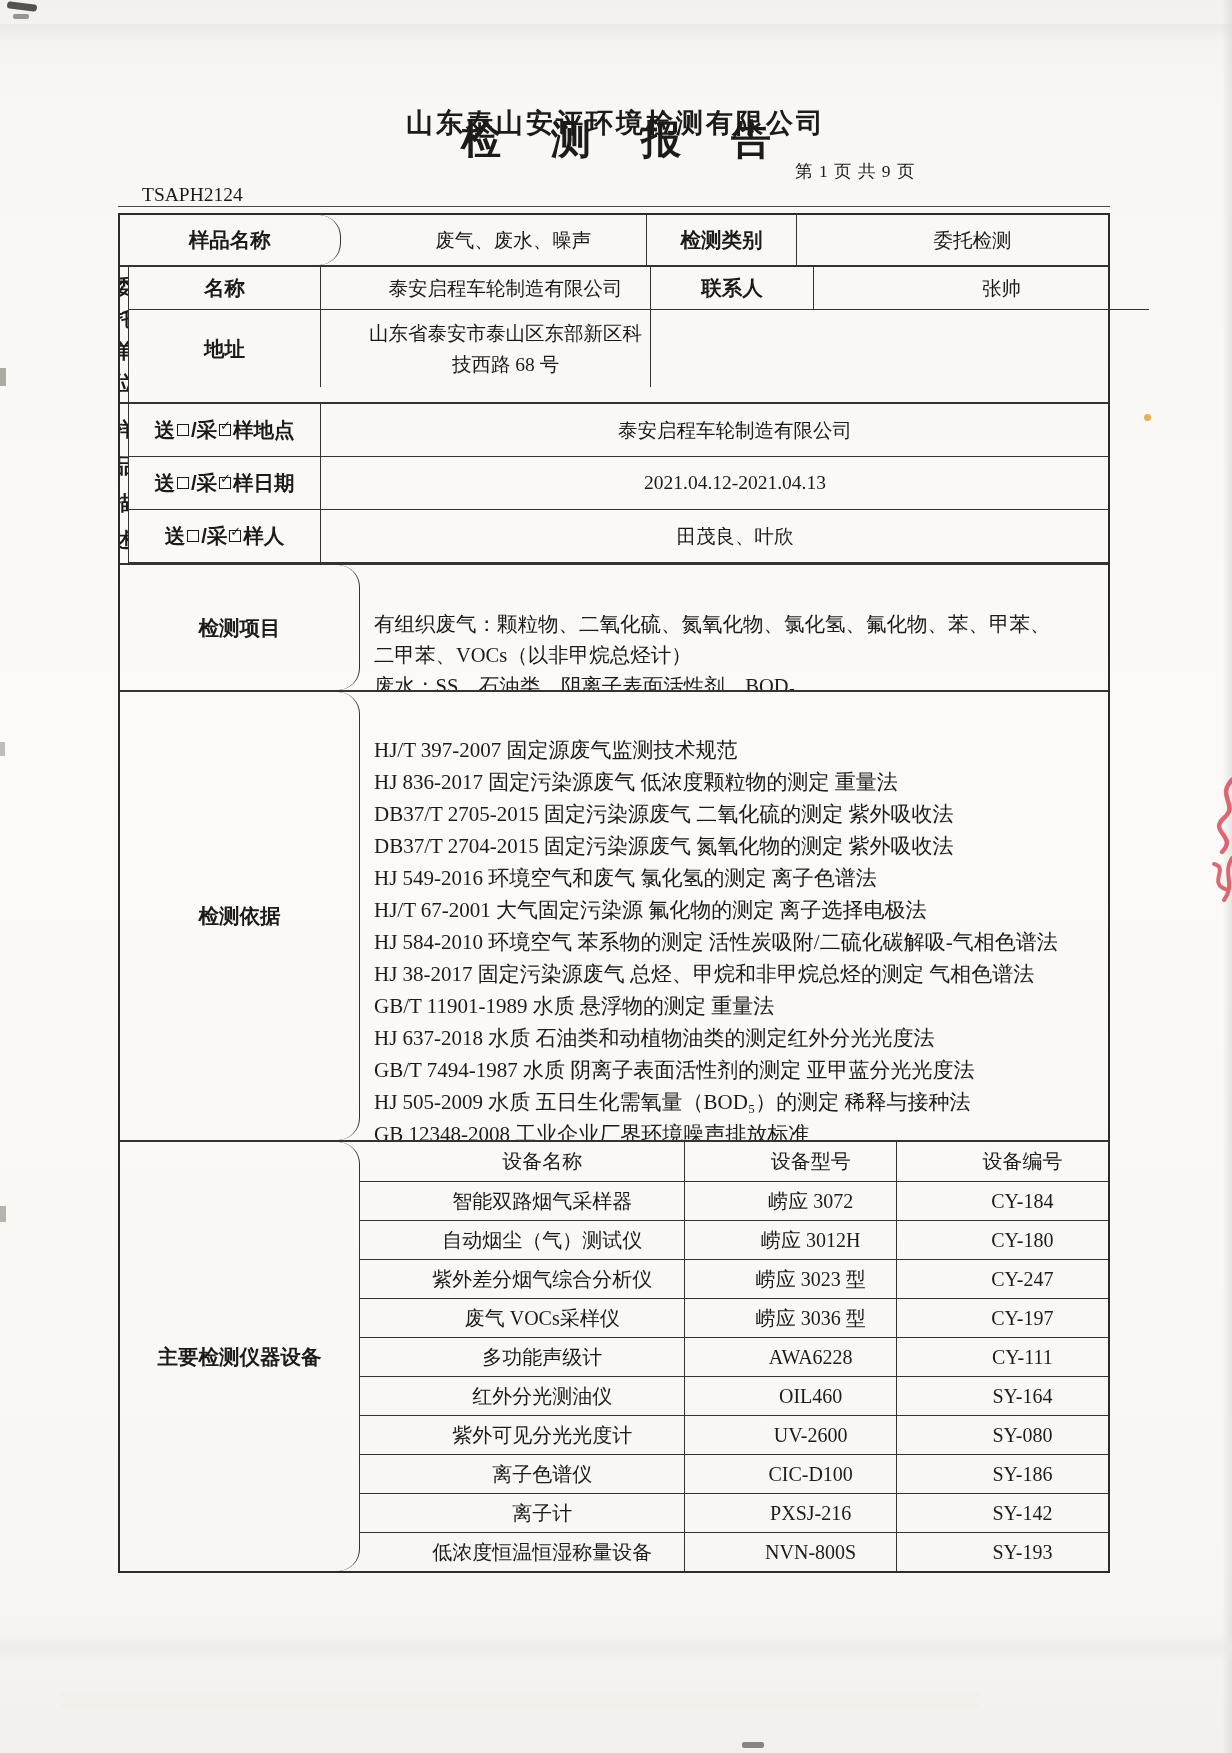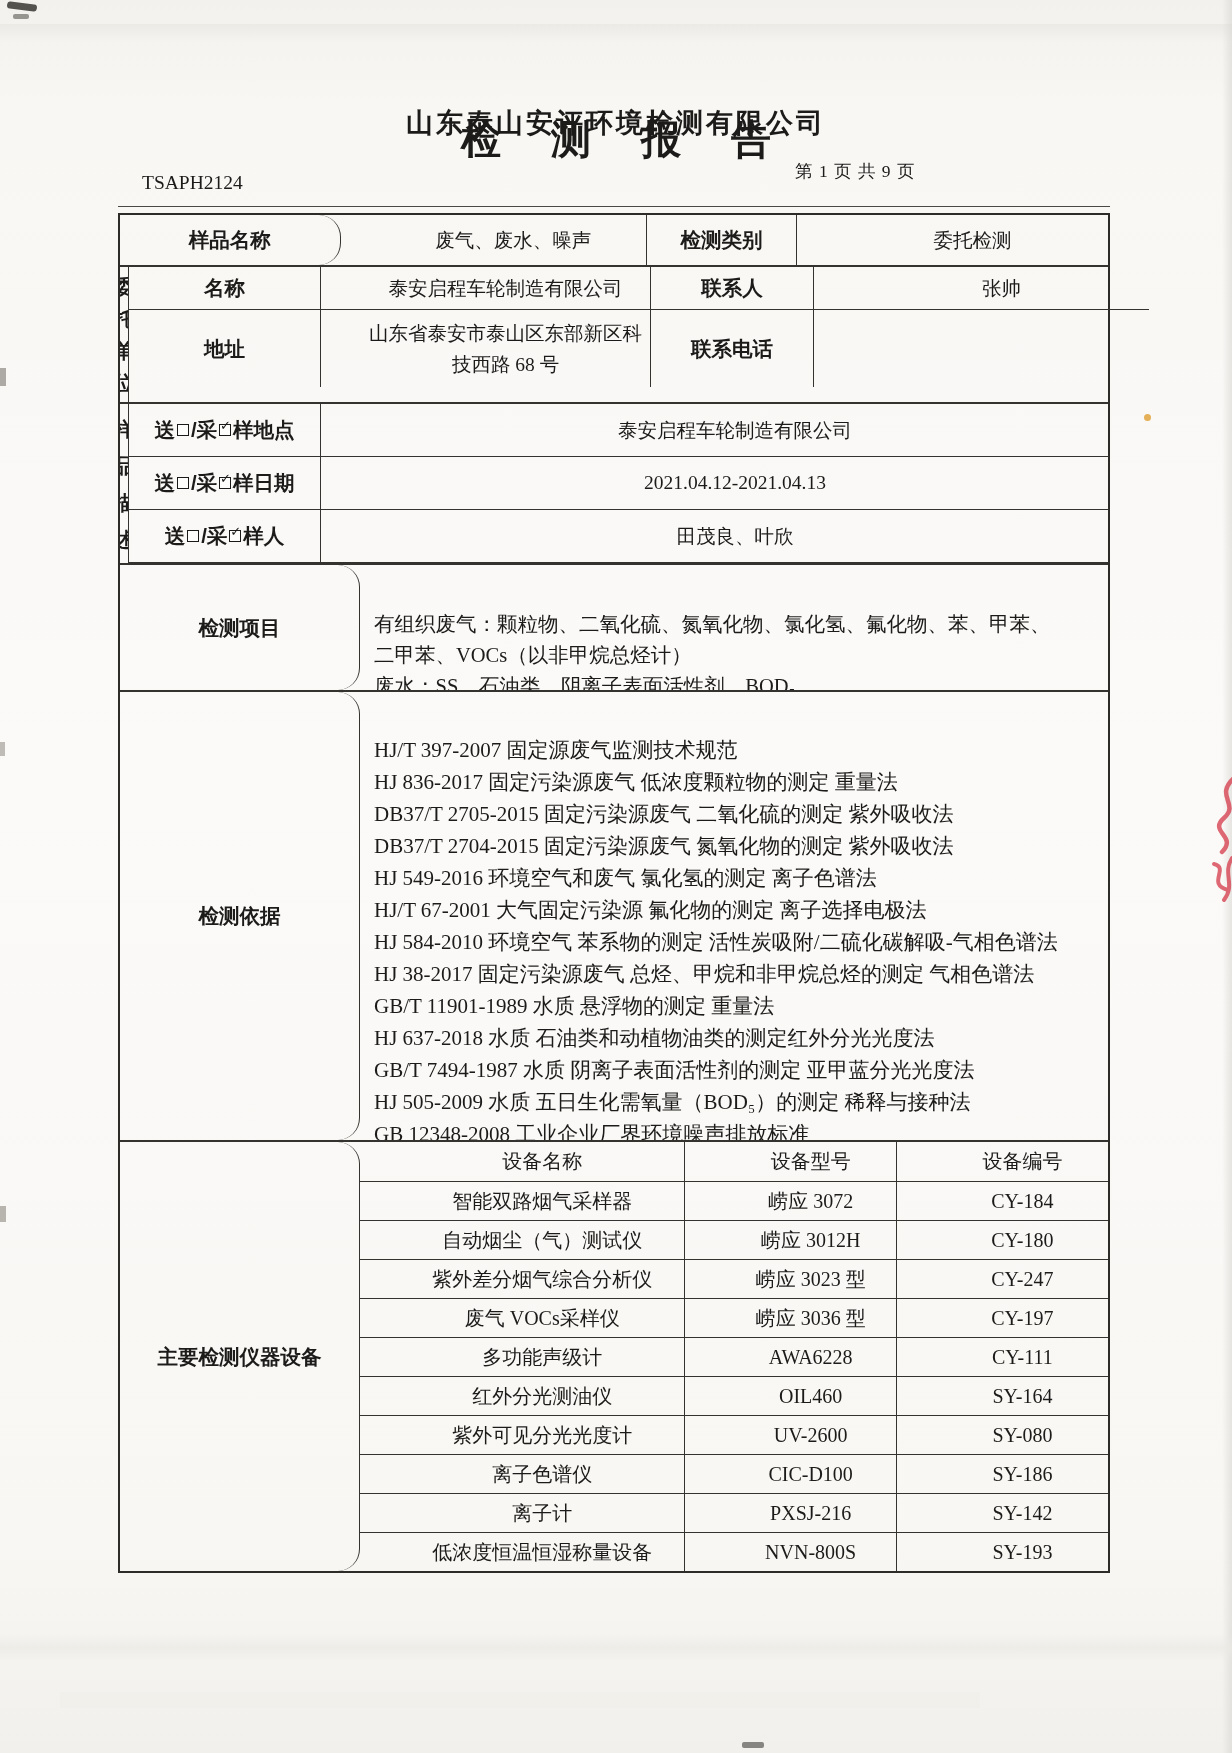--- a/index.html
+++ b/index.html
@@ -5,21 +5,21 @@
   html,body{margin:0;padding:0;}
   body{width:1232px;height:1753px;overflow:hidden;background:#efedea;}
   .doc{position:relative;width:1232px;height:1753px;overflow:hidden;
        background:linear-gradient(180deg,#f3f1ee 0%,#f8f7f4 6%,#fbfaf8 45%,#f8f7f4 88%,#f2f0ec 100%);
        font-family:"Liberation Serif",serif;color:#1c1b19;}
   
   .company{position:absolute;left:0;top:74px;width:1232px;text-align:center;
            font-size:27px;letter-spacing:3px;font-weight:700;margin-top:31px;}
   .rtitle{position:absolute;left:0;top:112px;width:1232px;text-align:center;
           font-size:40px;font-weight:700;letter-spacing:20px;padding-left:20px;box-sizing:border-box;}
-  .repno{position:absolute;left:142px;top:172px;font-size:19.5px;}
+  .repno{position:absolute;left:142px;top:184px;font-size:19.5px;}
   .pageinfo{position:absolute;left:795px;top:159px;font-size:17.5px;letter-spacing:1px;}
   .rule{position:absolute;left:118px;top:206px;width:992px;border-top:1.5px solid #4a4844;}
   
   .mt{position:absolute;left:118px;top:213px;width:992px;height:1360px;
       border:2px solid #2e2c29;box-sizing:border-box;display:flex;flex-direction:column;}
   .row{display:flex;box-sizing:border-box;border-bottom:1px solid #35332f;}
   .sect{display:flex;box-sizing:border-box;border-bottom:1px solid #35332f;}
   .hb{border-bottom-width:2px;}
   .nb{border-bottom:none !important;}
   .cell{box-sizing:border-box;border-right:1px solid #35332f;display:flex;
@@ -87,21 +87,20 @@
       <div class="sub">
         <div class="row" style="height:43px;">
           <div class="cell lbl" style="width:192px;">名称</div>
           <div class="cell val w2">泰安启程车轮制造有限公司</div>
           <div class="cell lbl w3">联系人</div>
           <div class="cell val w4 last">张帅</div>
         </div>
         <div class="row nb" style="height:77px;">
           <div class="cell lbl" style="width:192px;">地址</div>
           <div class="cell val w2" style="line-height:31px;padding:0 6px;">山东省泰安市泰山区东部新区科技西路 68 号</div>
-          <div class="cell lbl w3">联系电话</div>
         </div>
       </div>
     </div>
 
     <div class="sect hb" style="height:161px;">
       <div class="cell lbl vlab" style="width:48px;line-height:37px;">样品描述</div>
       <div class="sub">
 
           <div class="row" style="flex:1;">
             <div class="cell lbl" style="width:192px;">

